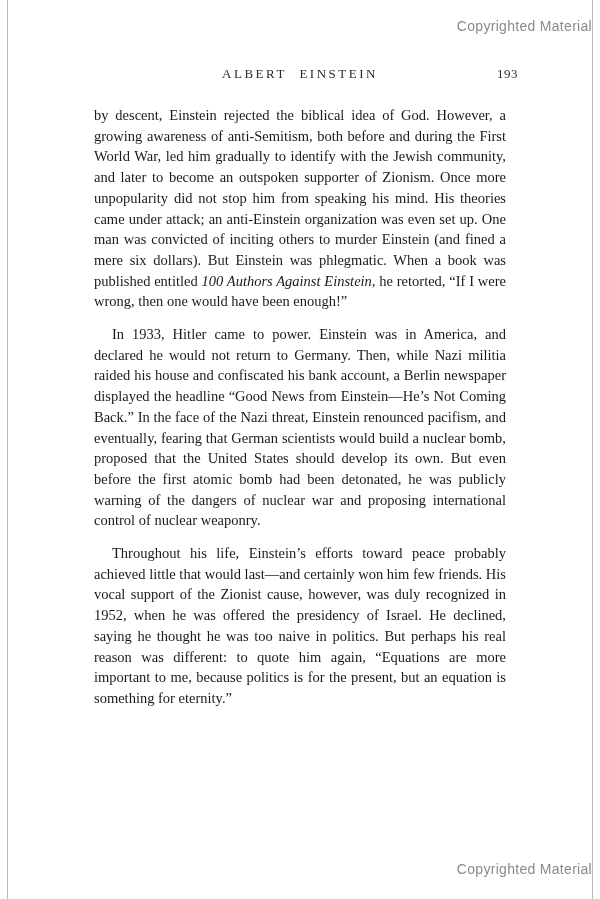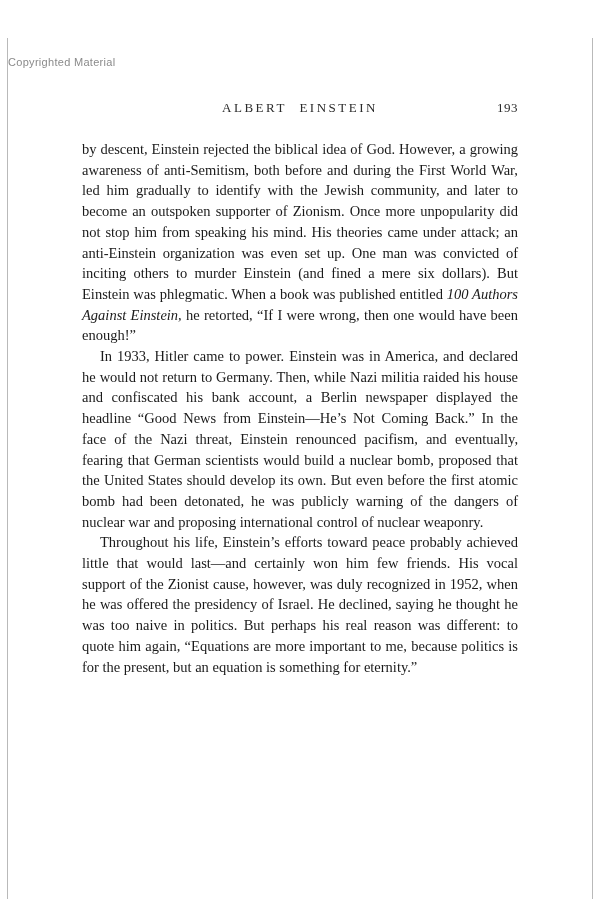--- a/index.html
+++ b/index.html
@@ -19,26 +19,25 @@
     box-sizing: border-box;
     width: 586px;
     height: 899px;
     margin-left: 7px;
     border-left: 1px solid #b9b9b9;
     border-right: 1px solid #b9b9b9;
     background: #ffffff;
   }
   .copyright {
     width: 100%;
-    text-align: left;
+    text-align: right;
     font-family: "Liberation Sans", sans-serif;
-    font-size: 11px;
+    font-size: 14px;
     color: #8a8a8a;
     letter-spacing: 0.3px;
-    margin-top: 38px;
   }
   .copyright.top {
     padding-top: 18px;
   }
   .copyright.bottom {
     position: absolute;
     left: 0;
     bottom: 22px;
   }
   .running-header {
@@ -63,21 +62,21 @@
   }
   .text-block {
     width: 436px;
     margin: 23px auto 0 auto;
     font-size: 14.5px;
     line-height: 20.7px;
     text-align: justify;
     color: #1a1a1a;
   }
   .para {
-    margin: 0;
+    margin: 12px;
     padding: 0;
     text-indent: 18px;
     font-family: Liberation Serif, serif;
   }
   .para.no-indent {
     text-indent: 0;
   }
   .italic {
     font-style: italic;
   }

